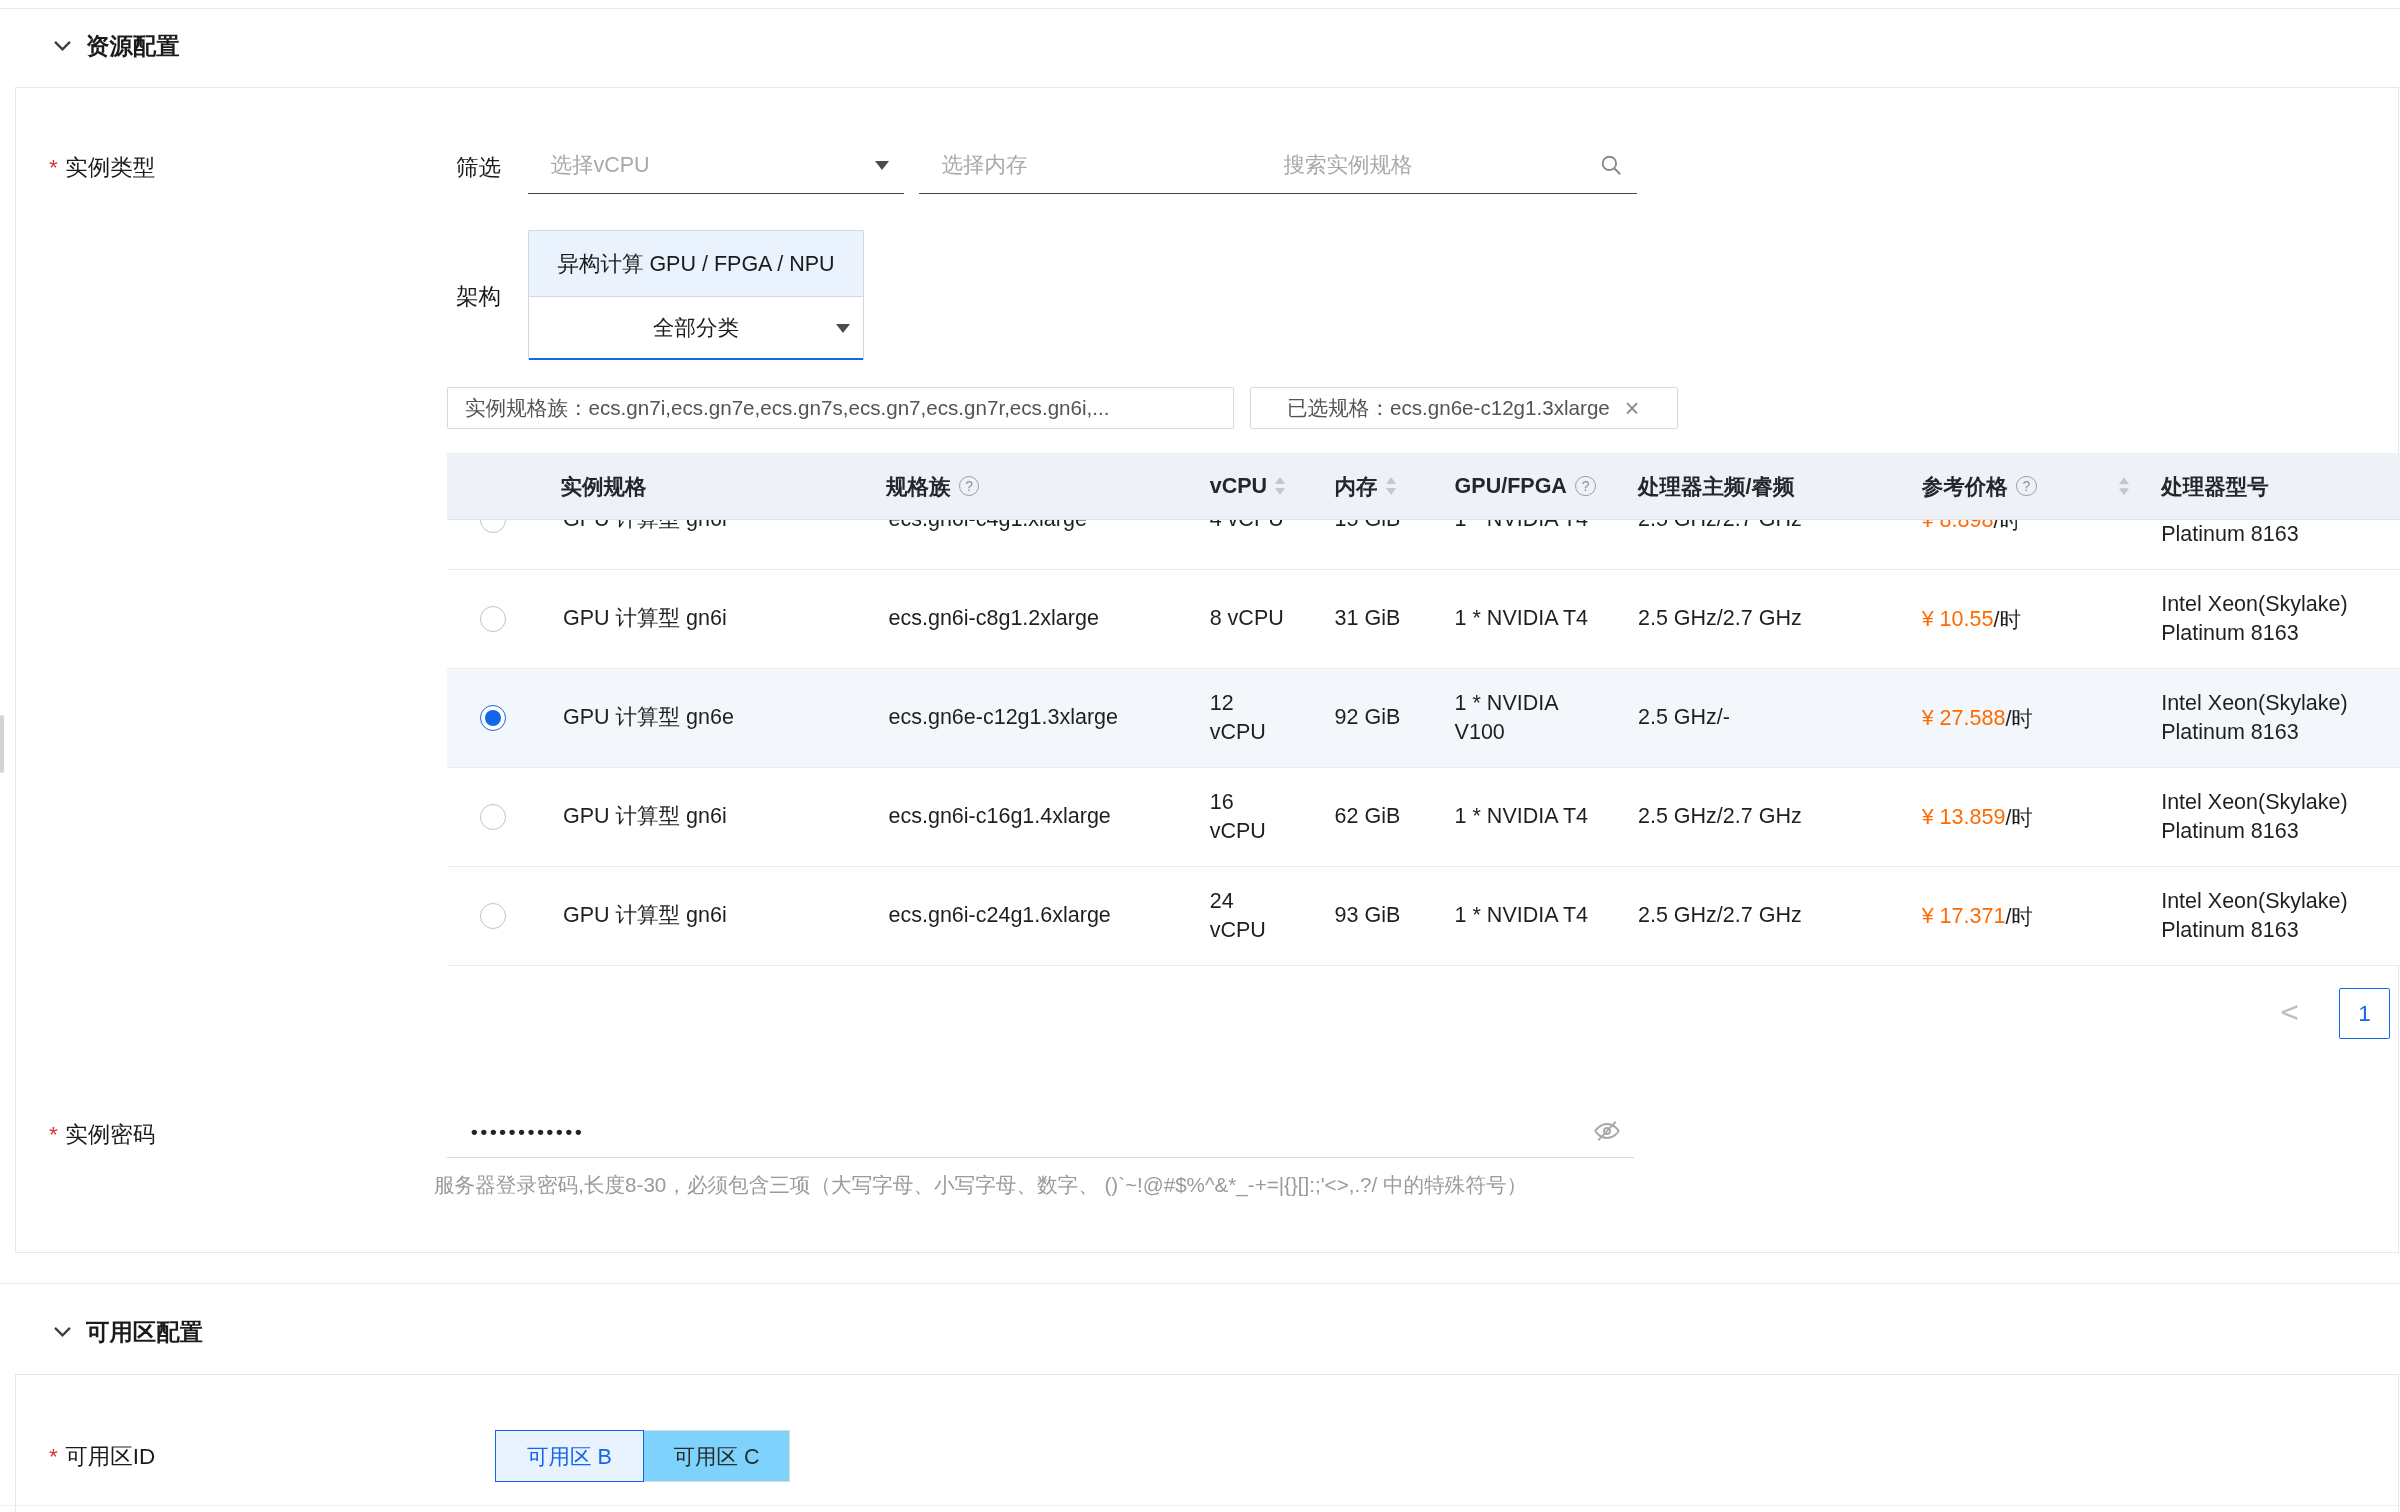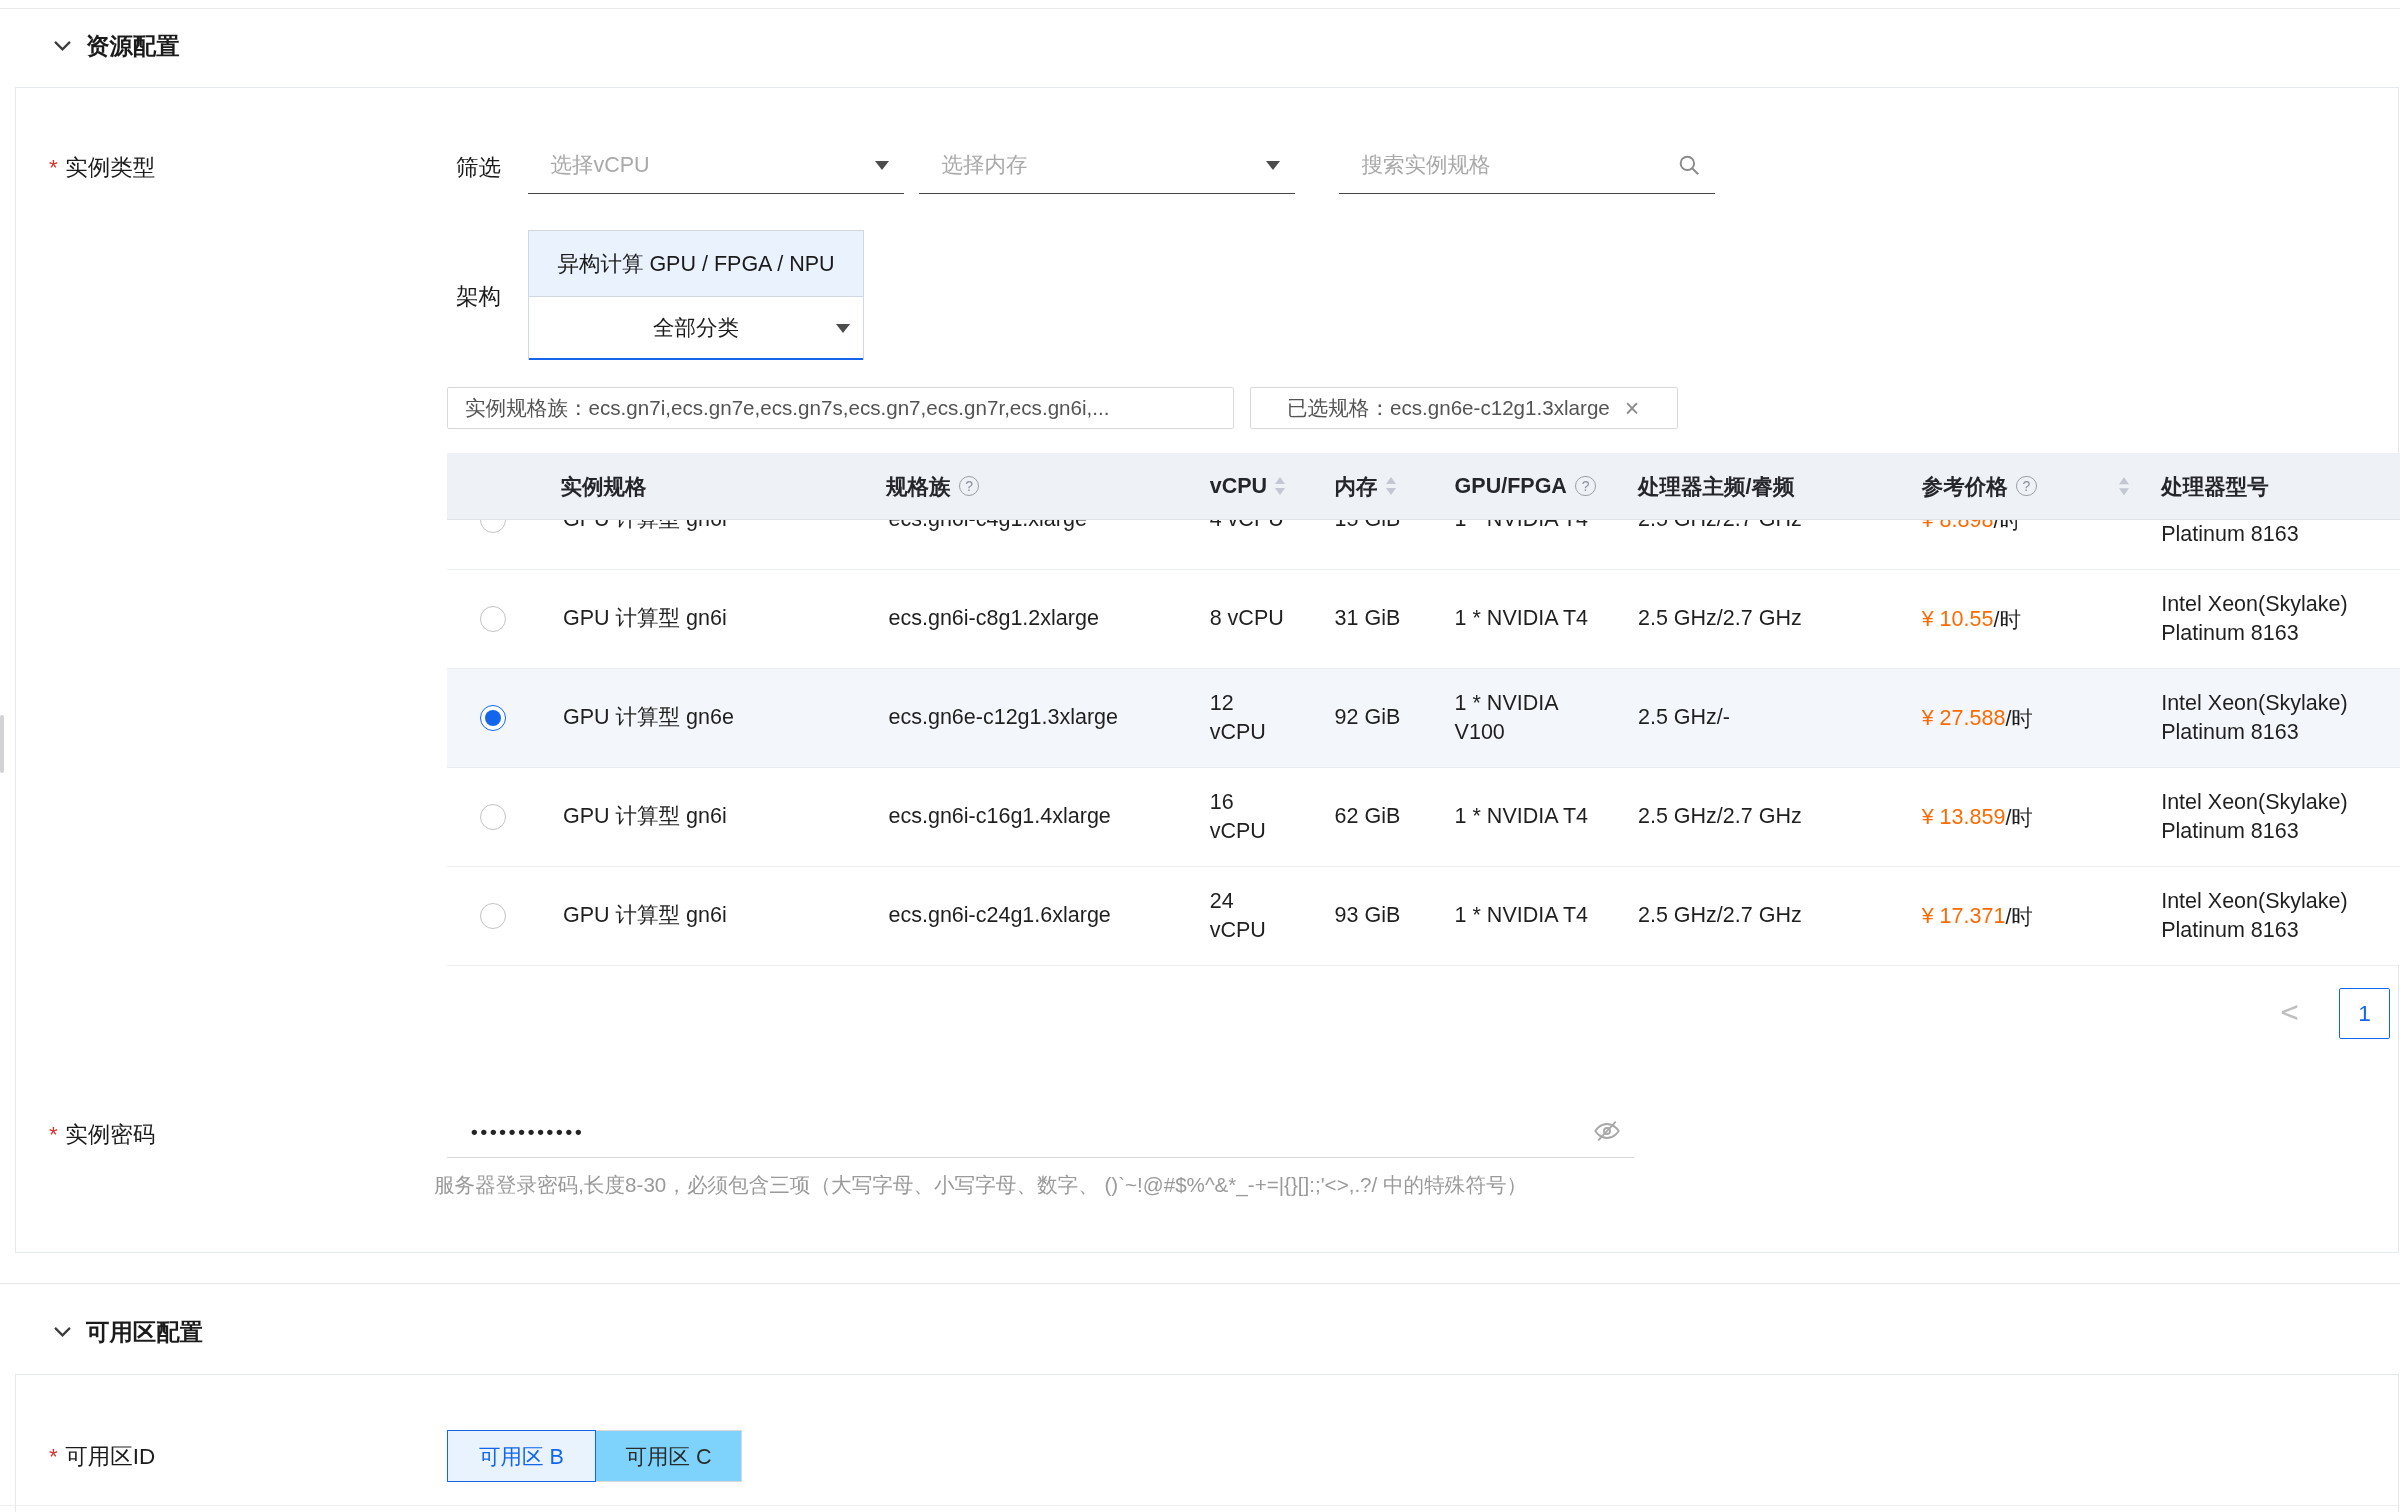--- a/index.html
+++ b/index.html
@@ -33,21 +33,21 @@
   .lbl-arch { left:456px; top:281px; }
   .lbl-password { left:49px; top:1119px; }
   .lbl-zone { left:49px; top:1441px; }
 
   .select-underline {
     position:absolute; height:58px; top:136px; border-bottom:0.9px solid #454545;
     display:flex; align-items:center; padding:0 41px 0 22.5px; cursor:pointer; background:#fff;
   }
   .sel-vcpu { left:528px; width:376px; }
   .sel-mem  { left:919px; width:376px; }
-  .sel-search { left:1339px; width:376px; cursor:text; }
+  .sel-search { left:1261px; width:376px; cursor:text; }
   .placeholder { color:#a9a9a9; font-size:21.5px; white-space:nowrap; }
   .caret { position:absolute; right:15px; top:50%; margin-top:-3.7px; width:0; height:0;
     border-left:7.5px solid transparent; border-right:7.5px solid transparent; border-top:9.4px solid #4c4c4c; }
   .search-svg { position:absolute; right:13px; top:50%; margin-top:-13px; }
 
   .arch-box { position:absolute; left:528px; top:230px; width:336px; height:130px; border:0.9px solid #d2d8e0; background:#fff; }
   .arch-tab { height:66px; background:#e9f2fd; border-bottom:0.9px solid #d2d8e0; display:flex; align-items:center; justify-content:center; font-size:21.5px; color:#1b1b1b; cursor:pointer; white-space:nowrap; }
   .arch-cat { height:63px; display:flex; align-items:center; justify-content:center; font-size:21.5px; color:#1b1b1b; position:relative; border-bottom:2.8px solid #1366ec; cursor:pointer; }
   .arch-cat .caret { right:13px; }
 
@@ -111,21 +111,21 @@
   .dots { font-size:19px; font-weight:700; letter-spacing:2.8px; color:#242424; padding-left:24px; }
   .eye-btn { position:absolute; right:13px; top:11.2px; cursor:pointer; line-height:0; }
   .pwd-hint { position:absolute; left:434px; top:1171px; font-size:20.6px; color:#9a9a9a; white-space:nowrap; }
 
   
   .zone-group { position:absolute; left:447px; top:1430px; display:flex; }
   .zone-btn { height:52px; display:flex; align-items:center; justify-content:center; font-size:21.5px;
     border:0.9px solid #d9d9d9; background:#7dd3fc; color:#2b2b2b; cursor:pointer; }
   .zone-b { width:149px; }
   .zone-c { width:147px; margin-left:-0.9px; }
-  .zone-btn.selected { background:#e9f3fe; color:#1366ec; border-color:#1366ec; z-index:1; }
+  .zone-btn.selected { background:#e9f3fe; color:#1366ec; border-color:#1366ec; z-index:1;margin-left:48px; }
 </style>
 </head>
 <body>
 
 <div class="page">
 
   <div class="hairline top-line"></div>
   <div class="left-handle"></div>
 
   <div class="section-title st-resource">

